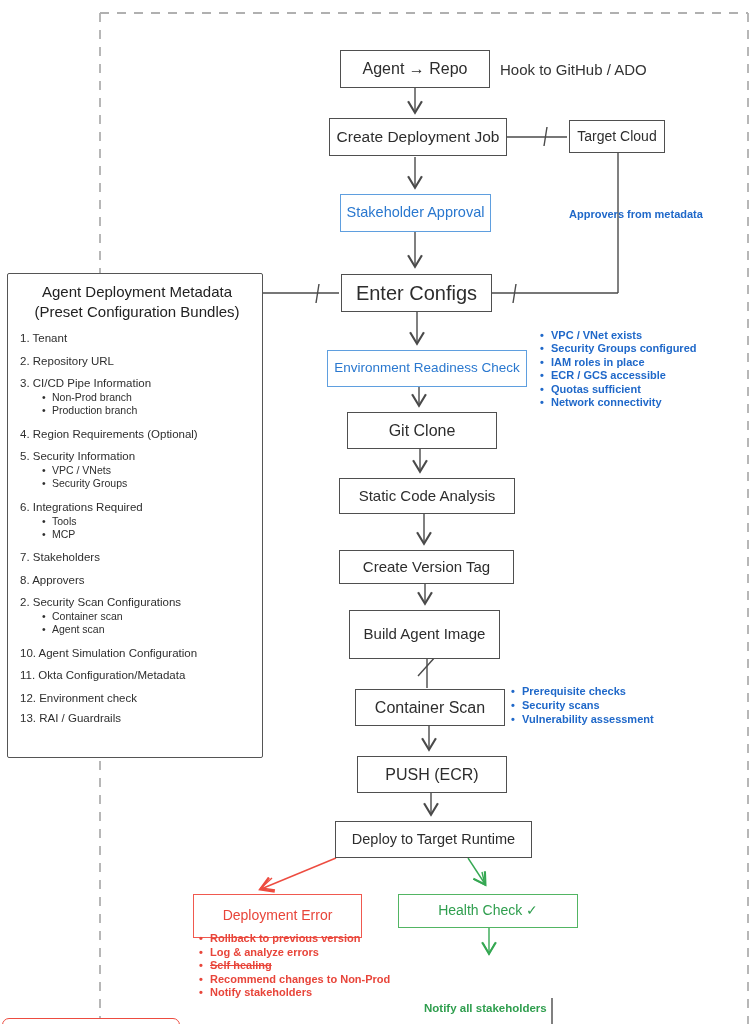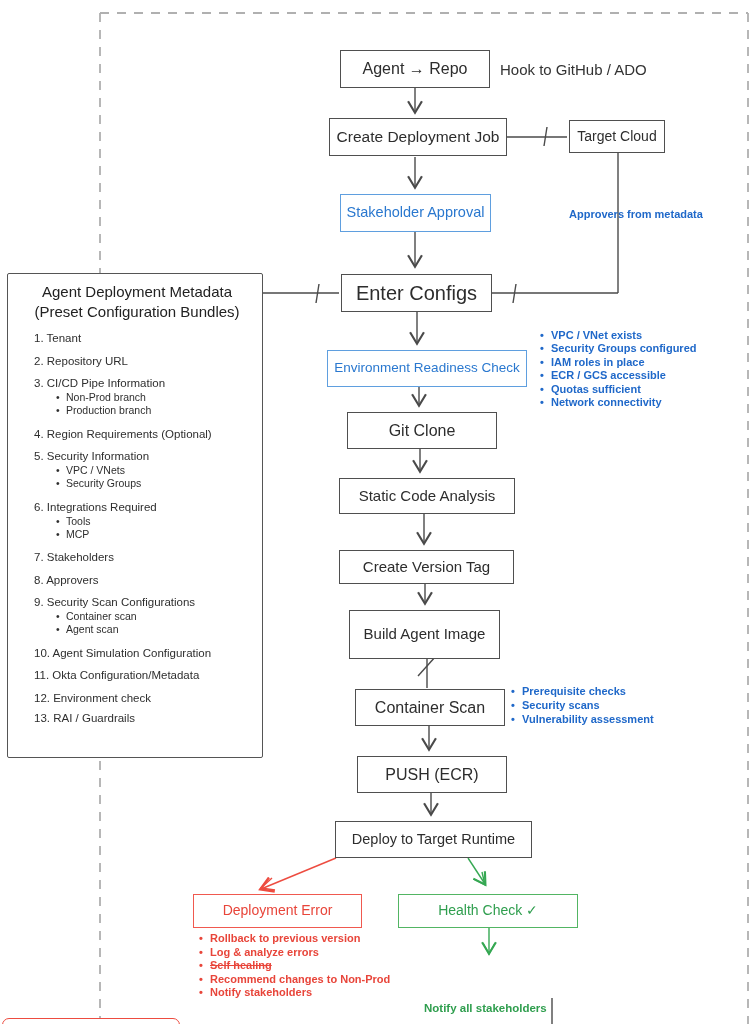--- a/index.html
+++ b/index.html
@@ -19,21 +19,21 @@
   .blist{position:absolute;margin:0;padding:0;list-style:none;z-index:2;}
   .blist li{position:relative;padding-left:11px;white-space:nowrap;}
   .blist li::before{content:"\2022";position:absolute;left:0;top:0;}
   .blist.bluelist{color:#1f68c9;font-size:11px;line-height:13.4px;font-weight:bold;}
   .blist.redlist{color:#e8453a;font-size:11px;line-height:13.6px;font-weight:bold;}
   .struck{text-decoration:line-through;}
   .panel{position:absolute;left:7px;top:273px;width:256px;height:485px;background:#fff;
          border:1.6px solid #555;box-sizing:border-box;z-index:3;padding:8px 8px 0 12px;
          border-radius:2px;}
   .panel-title{font-size:15px;font-weight:normal;color:#222;text-align:center;line-height:1.32;}
-  .p-item{font-size:11.5px;color:#2e2e2e;margin-top:10.5px;white-space:nowrap;margin-left:14px;}
+  .p-item{font-size:11.5px;color:#2e2e2e;margin-top:10.5px;white-space:nowrap;}
   .p-subs{margin:2px 0 0 0;}
   .p-sub{position:relative;font-size:10.5px;color:#2e2e2e;margin-left:22px;padding-left:10px;
          line-height:13px;white-space:nowrap;}
   .p-sub::before{content:"\2022";position:absolute;left:0;top:0;}
   .nextbox{position:absolute;left:2px;top:1018px;width:176px;height:40px;background:#fff;
            border:1.6px solid #ed4c40;border-radius:7px;z-index:2;}
 </style>
 </head>
 <body>
 
@@ -132,21 +132,21 @@
   <ul class="blist bluelist" style="left:511px;top:684px;line-height:14px;">
     <li>Prerequisite checks</li>
     <li>Security scans</li>
     <li>Vulnerability assessment</li>
   </ul>
 
   <div class="node" style="left:357px;top:756px;width:150px;height:37px;font-size:16px;">PUSH (ECR)</div>
 
   <div class="node" style="left:335px;top:821px;width:197px;height:37px;font-size:14.5px;">Deploy to Target Runtime</div>
 
-  <div class="node red" style="left:193px;top:894px;width:169px;height:34px;font-size:14px;">Deployment Error</div>
+  <div class="node red" style="left:193px;top:894px;width:169px;height:44px;font-size:14px;">Deployment Error</div>
 
   <ul class="blist redlist" style="left:199px;top:932px;">
     <li>Rollback to previous version</li>
     <li>Log &amp; analyze errors</li>
     <li class="struck">Self healing</li>
     <li>Recommend changes to Non-Prod</li>
     <li>Notify stakeholders</li>
   </ul>
 
   <div class="node green" style="left:398px;top:894px;width:180px;height:34px;font-size:14px;">Health Check ✓</div>
@@ -179,21 +179,21 @@
     <div class="p-item">
       <span>6. Integrations Required</span>
       <div class="p-subs">
         <div class="p-sub">Tools</div>
         <div class="p-sub">MCP</div>
       </div>
     </div>
     <div class="p-item">7. Stakeholders</div>
     <div class="p-item">8. Approvers</div>
     <div class="p-item">
-      <span>9. Security Scan Configurations</span>
+      <span>2. Security Scan Configurations</span>
       <div class="p-subs">
         <div class="p-sub">Container scan</div>
         <div class="p-sub">Agent scan</div>
       </div>
     </div>
     <div class="p-item">10. Agent Simulation Configuration</div>
     <div class="p-item">11. Okta Configuration/Metadata</div>
     <div class="p-item">12. Environment check</div>
     <div class="p-item" style="margin-top:8px;">13. RAI / Guardrails</div>
   </div>

